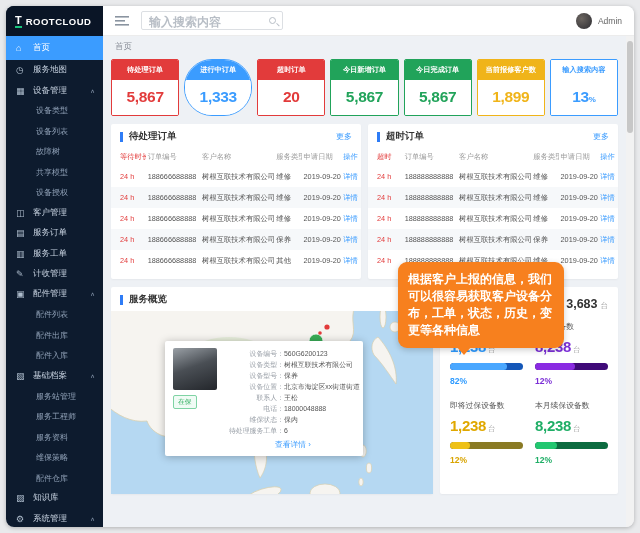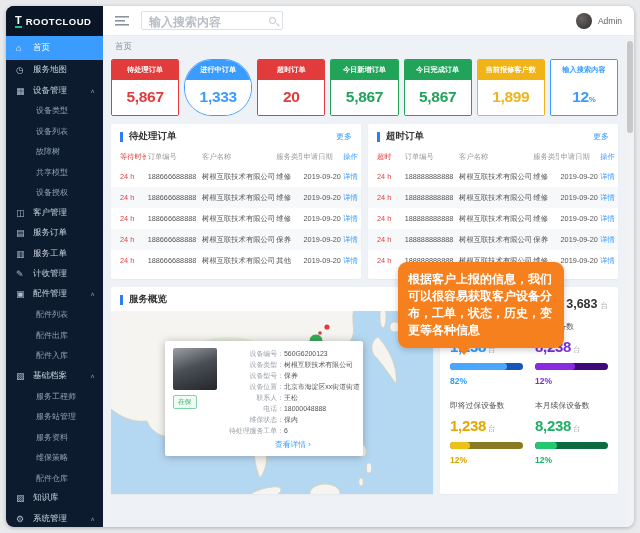--- a/index.html
+++ b/index.html
@@ -180,24 +180,24 @@
         </div>
       <div class="nav-item sub">
           <span>配件入库</span>
         </div>
       <div class="nav-item">
           <i class="ico i-arch"></i>
           <span>基础档案</span>
           <span class="chev"></span>
         </div>
       <div class="nav-item sub">
+          <span>服务站管理</span>
+        </div>
+      <div class="nav-item sub">
           <span>服务工程师</span>
-        </div>
-      <div class="nav-item sub">
-          <span>服务站管理</span>
         </div>
       <div class="nav-item sub">
           <span>服务资料</span>
         </div>
       <div class="nav-item sub">
           <span>维保策略</span>
         </div>
       <div class="nav-item sub">
           <span>配件仓库</span>
         </div>
@@ -252,21 +252,21 @@
         <div class="card green">
           <div class="card-head">今日完成订单</div>
           <div class="card-val"><span>5,867</span><span class="card-unit"></span></div>
         </div>
         <div class="card gold">
           <div class="card-head">当前报修客户数</div>
           <div class="card-val"><span>1,899</span><span class="card-unit"></span></div>
         </div>
         <div class="card ratio">
           <div class="card-head">输入搜索内容</div>
-          <div class="card-val"><span>12</span><span class="card-unit">%</span></div>
+          <div class="card-val"><span>13</span><span class="card-unit">%</span></div>
         </div>
       </div>
 
       <div class="tables">
 
         <div class="panel">
           <div class="panel-head">
             <span class="panel-title">待处理订单</span>
             <span class="more">更多</span>
           </div>

